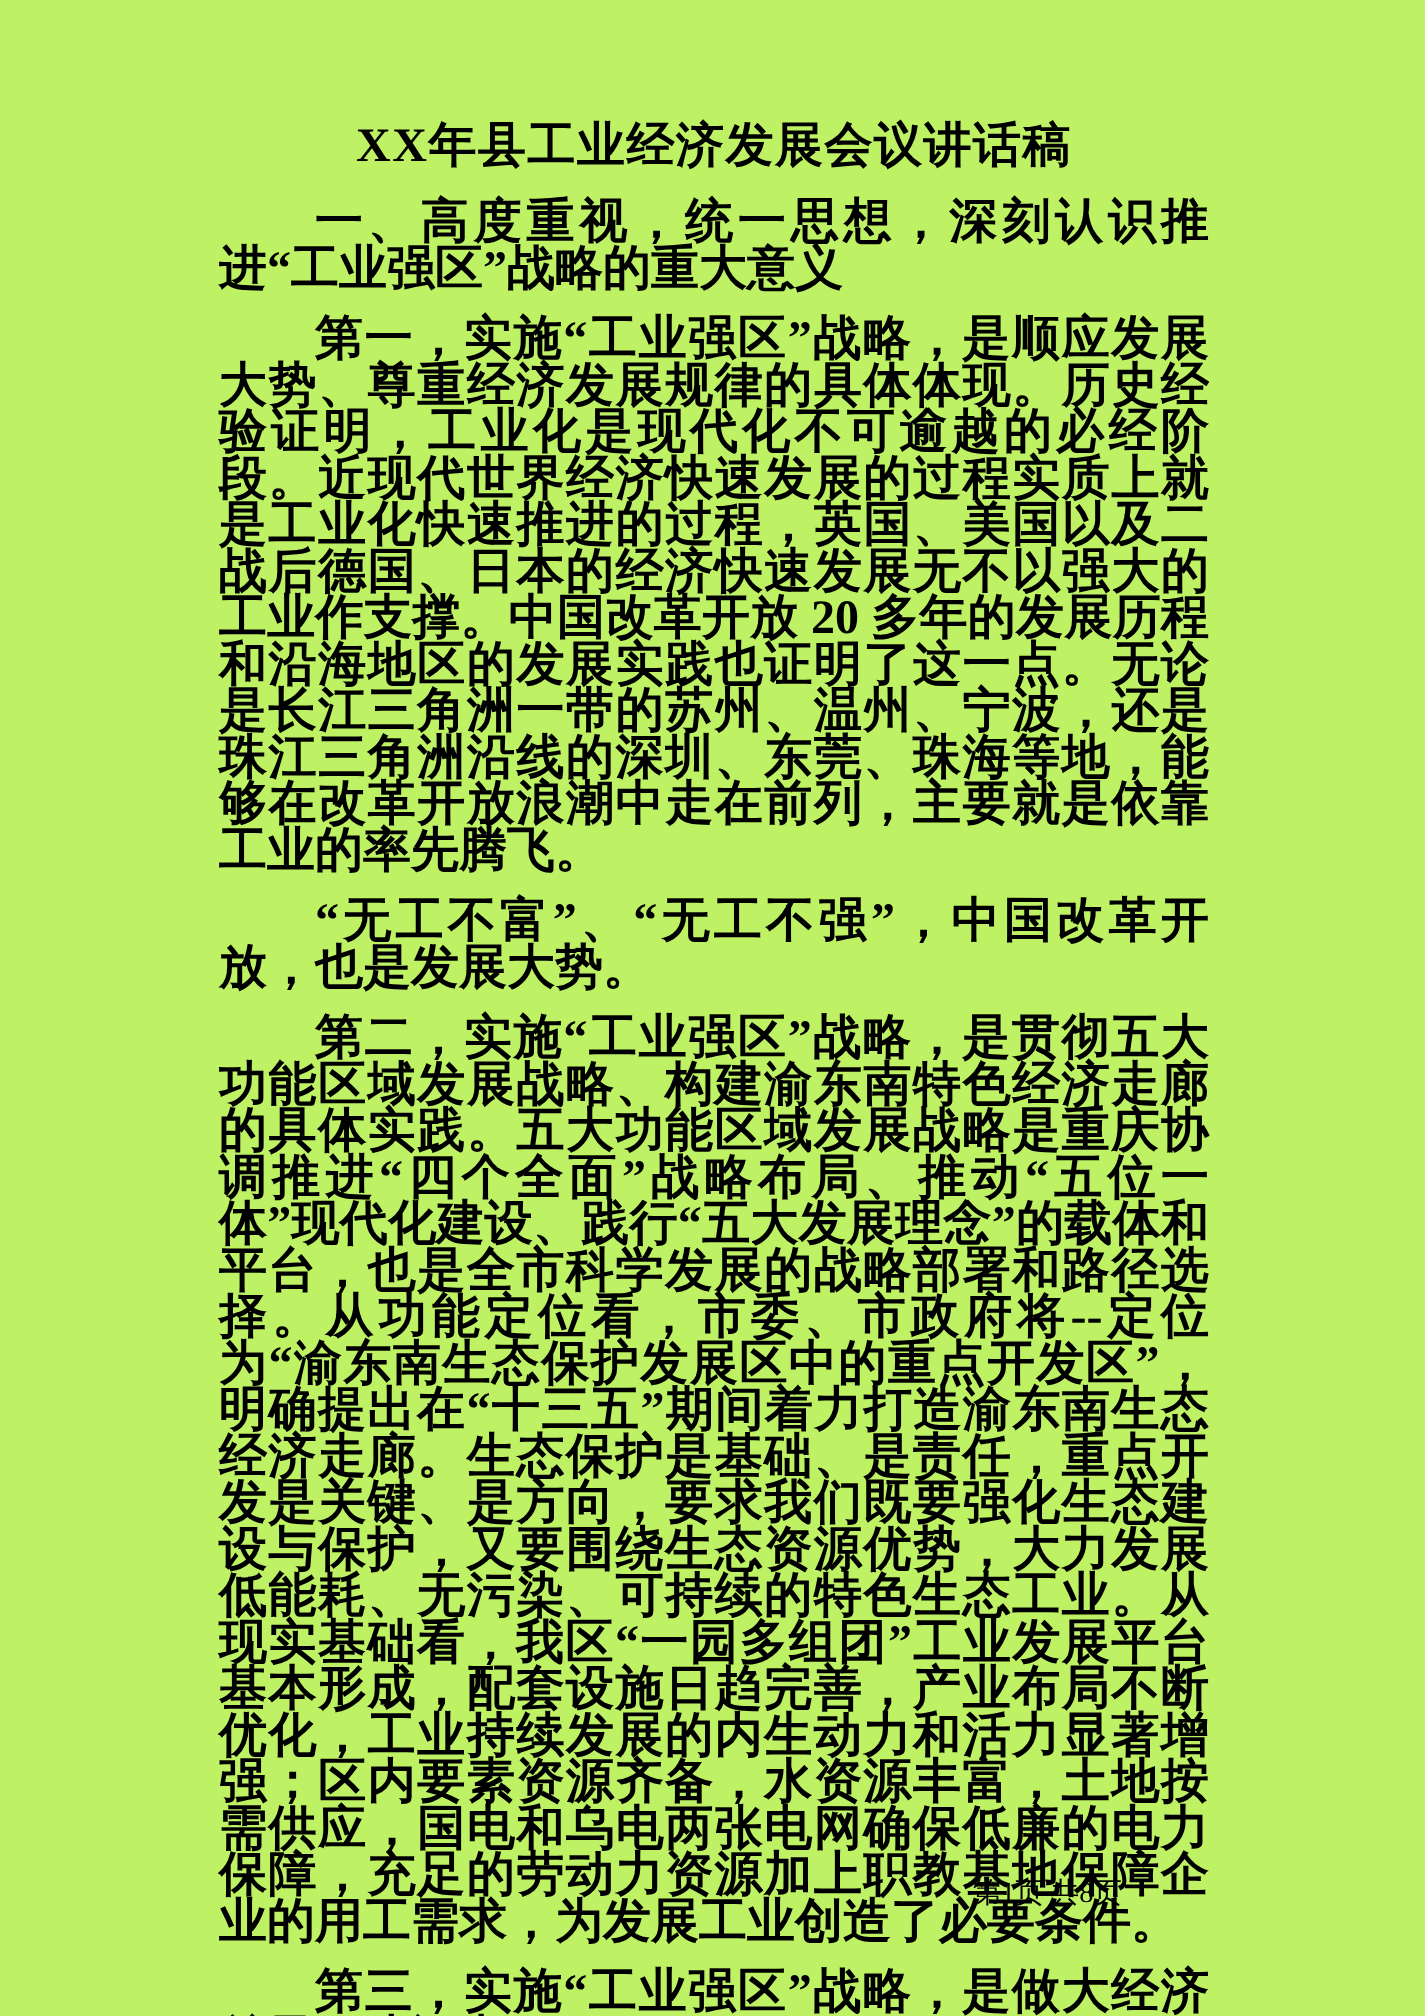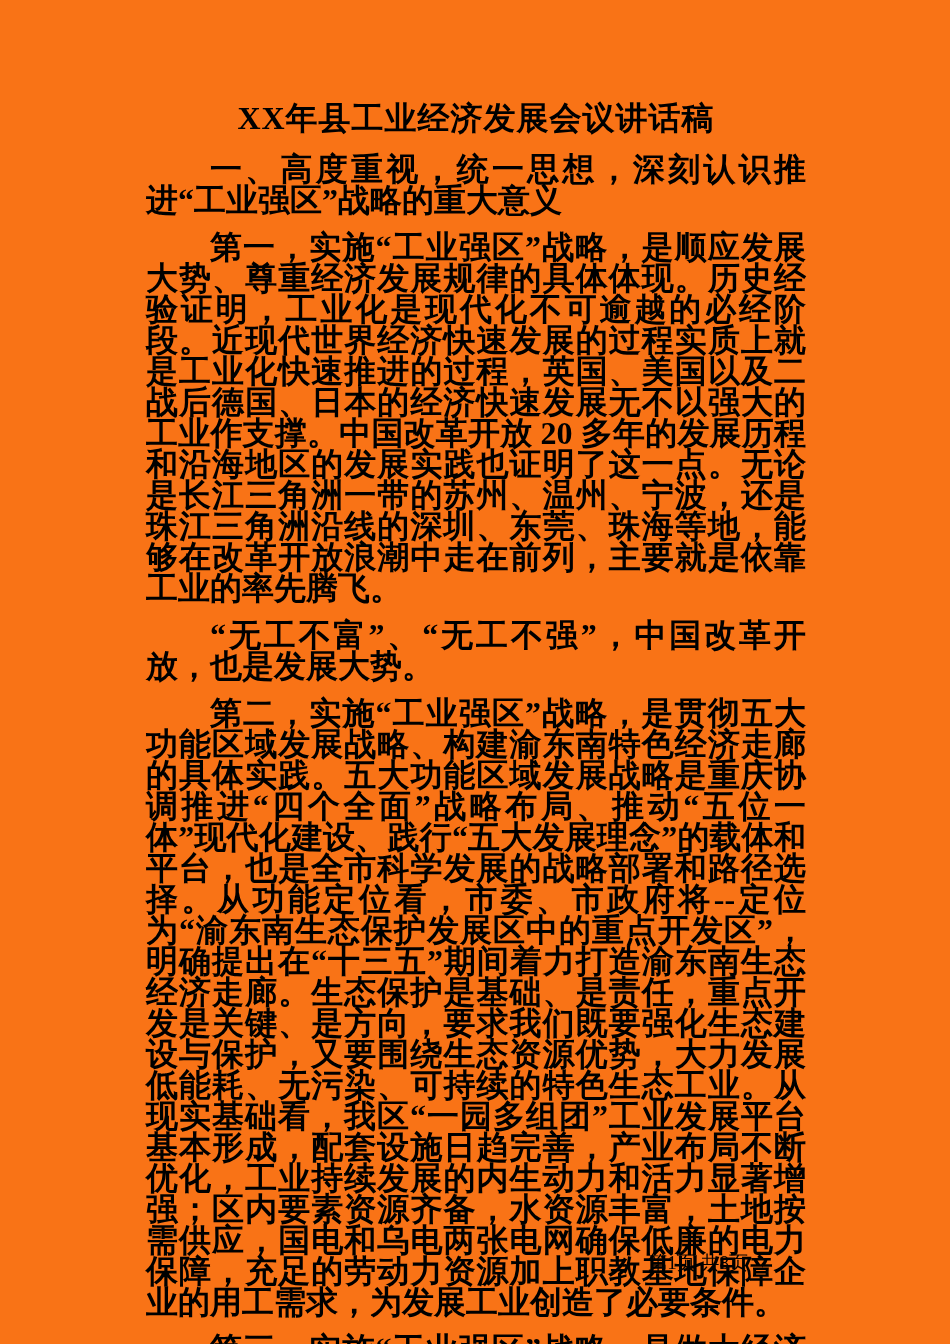--- a/index.html
+++ b/index.html
@@ -6,24 +6,24 @@
     margin: 0;
     padding: 0;
     background: #ffffff;
   }
   .page {
     position: relative;
     width: 950px;
     height: 1344px;
     margin: 0 auto;
     box-sizing: border-box;
-    background: #f97316;
+    background: #bef264;
     color: #000000;
     font-family: "Liberation Serif", "DejaVu Serif", serif;
-    padding: 98px 128px 0 130px;
+    padding: 76px 128px 0 130px;
     overflow: hidden;
   }
   .doc-title {
     margin: 0 0 12px 0;
     font-size: 32px;
     line-height: 40px;
     font-weight: bold;
     text-align: center;
     letter-spacing: 1px;
   }

